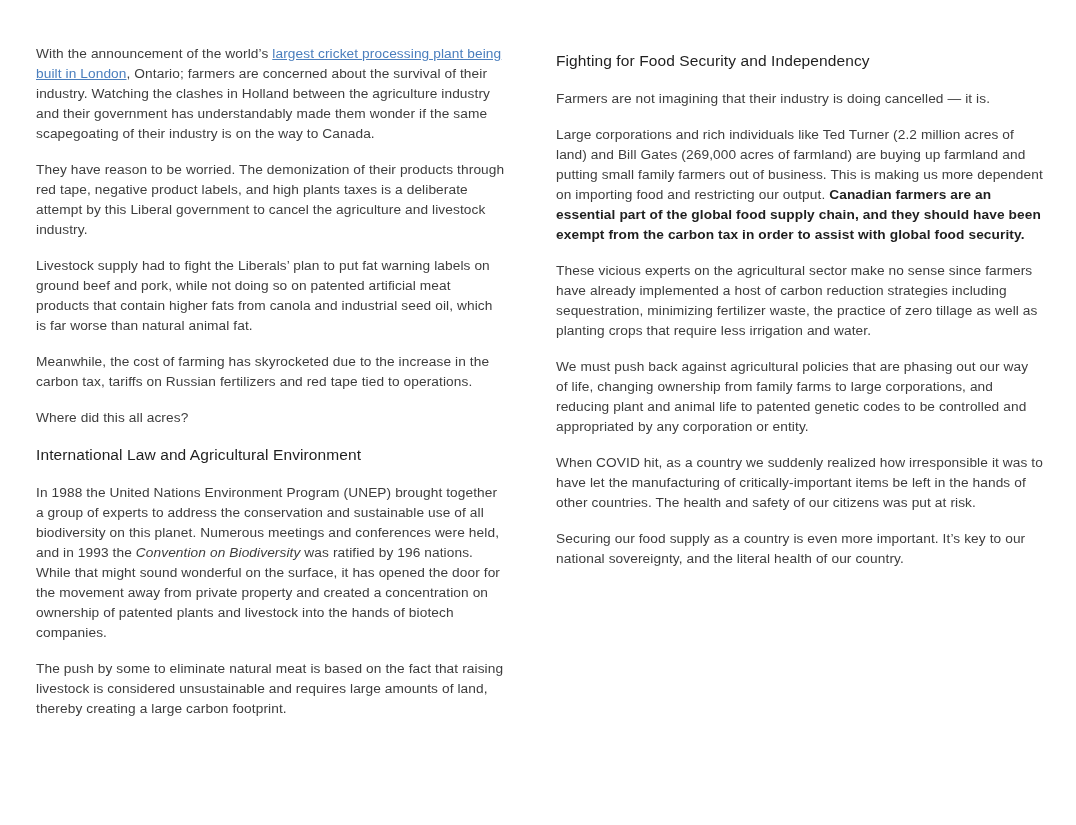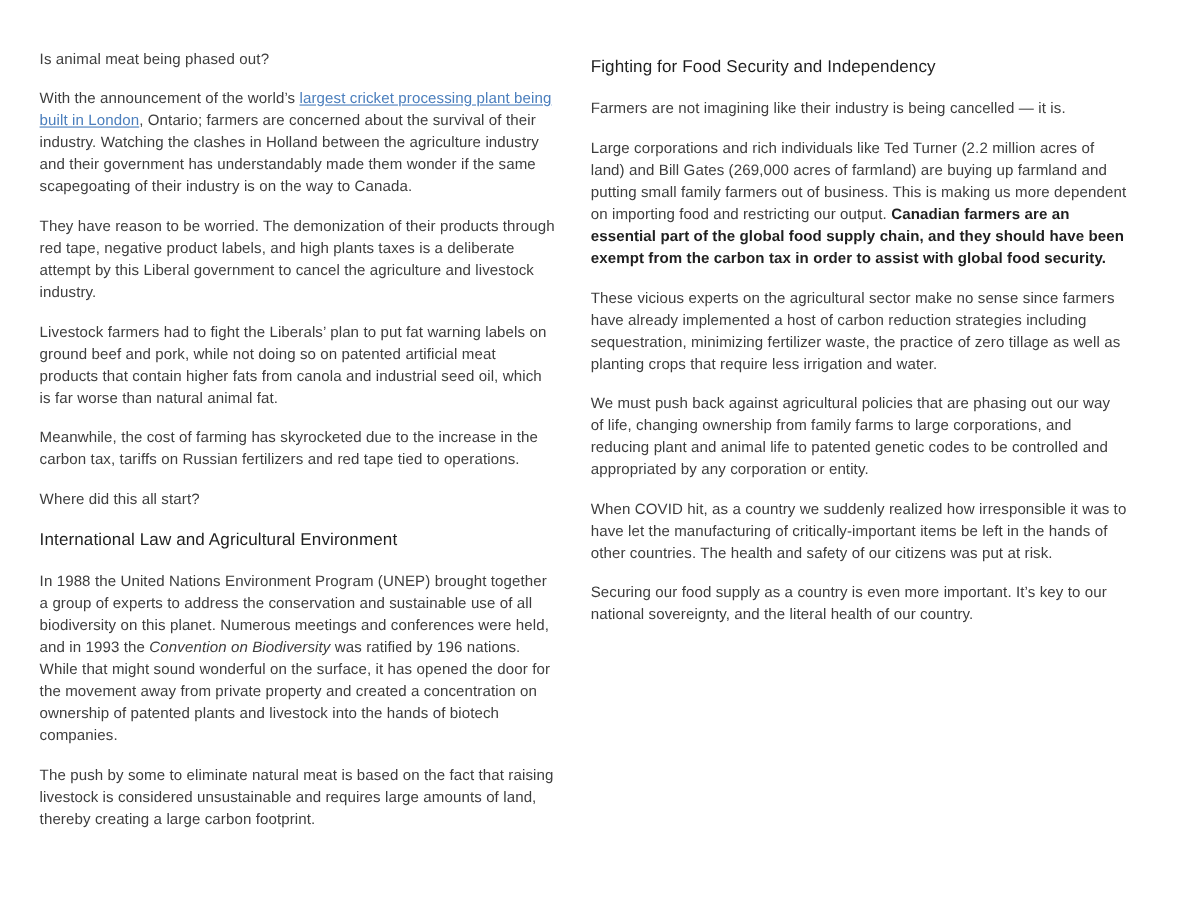--- a/index.html
+++ b/index.html
@@ -14,21 +14,21 @@
     background: #ffffff;
     font-family: "Liberation Sans", sans-serif;
     color: #3d3d3d;
     overflow: hidden;
   }
   .column {
     position: absolute;
     top: 44px;
   }
   .col-left  { left: 36px;  width: 470px; }
-  .col-right { left: 537px; width: 487px; }
+  .col-right { left: 556px; width: 487px; }
 
   .column p.paragraph {
     font-size: 13.7px;
     line-height: 20px;
     margin: 0 0 16px 0;
     color: #3d3d3d;
     letter-spacing: 0.1px;
   }
   .column h2.heading {
     font-size: 15.5px;
@@ -46,32 +46,31 @@
     color: #4a7ebd;
     text-decoration: underline;
     cursor: pointer;
   }
 </style>
 </head>
 <body>
 
 <div class="page">
   <div class="column col-left">
-      <p class="paragraph"><span class="run-normal">Is animal meat being phased out?</span></p>
       <p class="paragraph"><span class="run-normal">With the announcement of the world’s </span><a class="inline-link" href="#">largest cricket processing plant being built in London</a><span class="run-normal">, Ontario; farmers are concerned about the survival of their industry. Watching the clashes in Holland between the agriculture industry and their government has understandably made them wonder if the same scapegoating of their industry is on the way to Canada.</span></p>
       <p class="paragraph"><span class="run-normal">They have reason to be worried. The demonization of their products through red tape, negative product labels, and high plants taxes is a deliberate attempt by this Liberal government to cancel the agriculture and livestock industry.</span></p>
-      <p class="paragraph"><span class="run-normal">Livestock farmers had to fight the Liberals’ plan to put fat warning labels on ground beef and pork, while not doing so on patented artificial meat products that contain higher fats from canola and industrial seed oil, which is far worse than natural animal fat.</span></p>
+      <p class="paragraph"><span class="run-normal">Livestock supply had to fight the Liberals’ plan to put fat warning labels on ground beef and pork, while not doing so on patented artificial meat products that contain higher fats from canola and industrial seed oil, which is far worse than natural animal fat.</span></p>
       <p class="paragraph"><span class="run-normal">Meanwhile, the cost of farming has skyrocketed due to the increase in the carbon tax, tariffs on Russian fertilizers and red tape tied to operations.</span></p>
-      <p class="paragraph"><span class="run-normal">Where did this all start?</span></p>
+      <p class="paragraph"><span class="run-normal">Where did this all acres?</span></p>
       <h2 class="heading"><span class="run-normal">International Law and Agricultural Environment</span></h2>
       <p class="paragraph"><span class="run-normal">In 1988 the United Nations Environment Program (UNEP) brought together a group of experts to address the conservation and sustainable use of all biodiversity on this planet. Numerous meetings and conferences were held, and in 1993 the </span><span class="run-italic">Convention on Biodiversity</span><span class="run-normal"> was ratified by 196 nations. While that might sound wonderful on the surface, it has opened the door for the movement away from private property and created a concentration on ownership of patented plants and livestock into the hands of biotech companies.</span></p>
       <p class="paragraph"><span class="run-normal">The push by some to eliminate natural meat is based on the fact that raising livestock is considered unsustainable and requires large amounts of land, thereby creating a large carbon footprint.</span></p>
     </div>
   <div class="column col-right">
       <h2 class="heading"><span class="run-normal">Fighting for Food Security and Independency</span></h2>
-      <p class="paragraph"><span class="run-normal">Farmers are not imagining like their industry is being cancelled — it is.</span></p>
+      <p class="paragraph"><span class="run-normal">Farmers are not imagining that their industry is doing cancelled — it is.</span></p>
       <p class="paragraph"><span class="run-normal">Large corporations and rich individuals like Ted Turner (2.2 million acres of land) and Bill Gates (269,000 acres of farmland) are buying up farmland and putting small family farmers out of business. This is making us more dependent on importing food and restricting our output. </span><span class="run-bold">Canadian farmers are an essential part of the global food supply chain, and they should have been exempt from the carbon tax in order to assist with global food security.</span></p>
       <p class="paragraph"><span class="run-normal">These vicious experts on the agricultural sector make no sense since farmers have already implemented a host of carbon reduction strategies including sequestration, minimizing fertilizer waste, the practice of zero tillage as well as planting crops that require less irrigation and water.</span></p>
       <p class="paragraph"><span class="run-normal">We must push back against agricultural policies that are phasing out our way of life, changing ownership from family farms to large corporations, and reducing plant and animal life to patented genetic codes to be controlled and appropriated by any corporation or entity.</span></p>
       <p class="paragraph"><span class="run-normal">When COVID hit, as a country we suddenly realized how irresponsible it was to have let the manufacturing of critically-important items be left in the hands of other countries. The health and safety of our citizens was put at risk.</span></p>
       <p class="paragraph"><span class="run-normal">Securing our food supply as a country is even more important. It’s key to our national sovereignty, and the literal health of our country.</span></p>
     </div>
 </div>
 
 </body></html>

